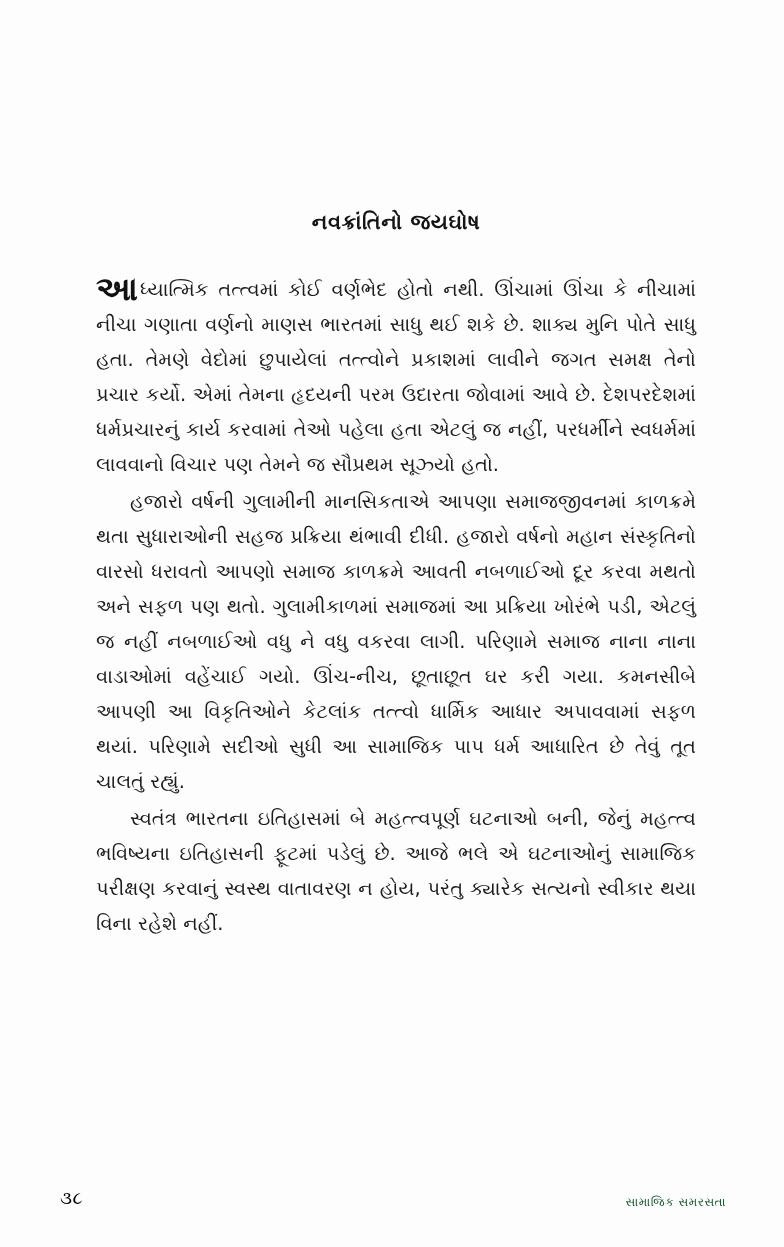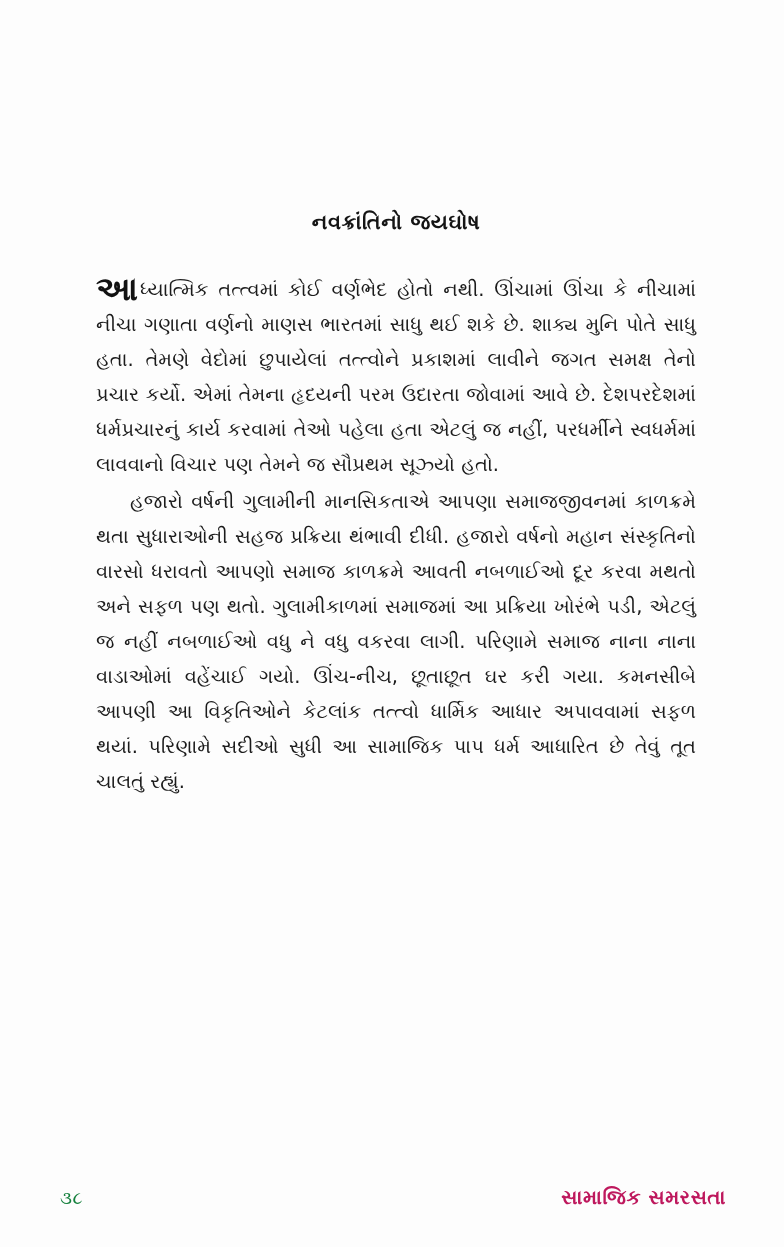--- a/index.html
+++ b/index.html
@@ -66,28 +66,27 @@
     left: 60px;
     right: 58px;
     bottom: 38px;
     display: flex;
     justify-content: space-between;
     align-items: flex-end;
     font-family: "DejaVu Sans", "Liberation Sans", sans-serif;
   }
   .folio {
     font-size: 18px;
-    color: #15803d;
+    color: #000000;
     letter-spacing: 0.5px;
   }
   .running-title {
-    font-size: 20px;
-    color: #be185d;
+    font-size: 12px;
+    color: #14532d;
     letter-spacing: 0.5px;
-    font-weight: bold;
   }
   .ghost {
     position: absolute;
     color: rgba(120,120,120,0.10);
     font-size: 19px;
     font-family: "DejaVu Sans", "Liberation Sans", sans-serif;
     pointer-events: none;
     user-select: none;
     white-space: nowrap;
   }
@@ -108,20 +107,21 @@
 
     <h1 class="chapter-title">નવક્રાંતિનો જયઘોષ</h1>
 
     <div class="body-text">
 
       <p class="dropcap-para"><span class="dropcap">આ</span><span>ધ્યાત્મિક તત્ત્વમાં કોઈ વર્ણભેદ હોતો નથી. ઊંચામાં ઊંચા કે નીચામાં નીચા ગણાતા વર્ણનો માણસ ભારતમાં સાધુ થઈ શકે છે. શાક્ય મુનિ પોતે સાધુ હતા. તેમણે વેદોમાં છુપાયેલાં તત્ત્વોને પ્રકાશમાં લાવીને જગત સમક્ષ તેનો પ્રચાર કર્યો. એમાં તેમના હૃદયની પરમ ઉદારતા જોવામાં આવે છે. દેશપરદેશમાં ધર્મપ્રચારનું કાર્ય કરવામાં તેઓ પહેલા હતા એટલું જ નહીં, પરધર્મીને સ્વધર્મમાં લાવવાનો વિચાર પણ તેમને જ સૌપ્રથમ સૂઝ્યો હતો.</span></p>
 
       <p class="indent">હજારો વર્ષની ગુલામીની માનસિકતાએ આપણા સમાજજીવનમાં કાળક્રમે થતા સુધારાઓની સહજ પ્રક્રિયા થંભાવી દીધી. હજારો વર્ષનો મહાન સંસ્કૃતિનો વારસો ધરાવતો આપણો સમાજ કાળક્રમે આવતી નબળાઈઓ દૂર કરવા મથતો અને સફળ પણ થતો. ગુલામીકાળમાં સમાજમાં આ પ્રક્રિયા ખોરંભે પડી, એટલું જ નહીં નબળાઈઓ વધુ ને વધુ વકરવા લાગી. પરિણામે સમાજ નાના નાના વાડાઓમાં વહેંચાઈ ગયો. ઊંચ-નીચ, છૂતાછૂત ઘર કરી ગયા. કમનસીબે આપણી આ વિકૃતિઓને કેટલાંક તત્ત્વો ધાર્મિક આધાર અપાવવામાં સફળ થયાં. પરિણામે સદીઓ સુધી આ સામાજિક પાપ ધર્મ આધારિત છે તેવું તૂત ચાલતું રહ્યું.</p>
 
 
+      <p class="indent">સ્વતંત્ર ભારતના ઇતિહાસમાં બે મહત્ત્વપૂર્ણ ઘટનાઓ બની, જેનું મહત્ત્વ ભવિષ્યના ઇતિહાસની ફૂટમાં પડેલું છે. આજે ભલે એ ઘટનાઓનું સામાજિક પરીક્ષણ કરવાનું સ્વસ્થ વાતાવરણ ન હોય, પરંતુ ક્યારેક સત્યનો સ્વીકાર થયા વિના રહેશે નહીં.</p>
 
 
     </div>
   </div>
 
   <div class="footer">
     <div class="folio">૩૮</div>
     <div class="running-title">સામાજિક સમરસતા</div>
   </div>
 

